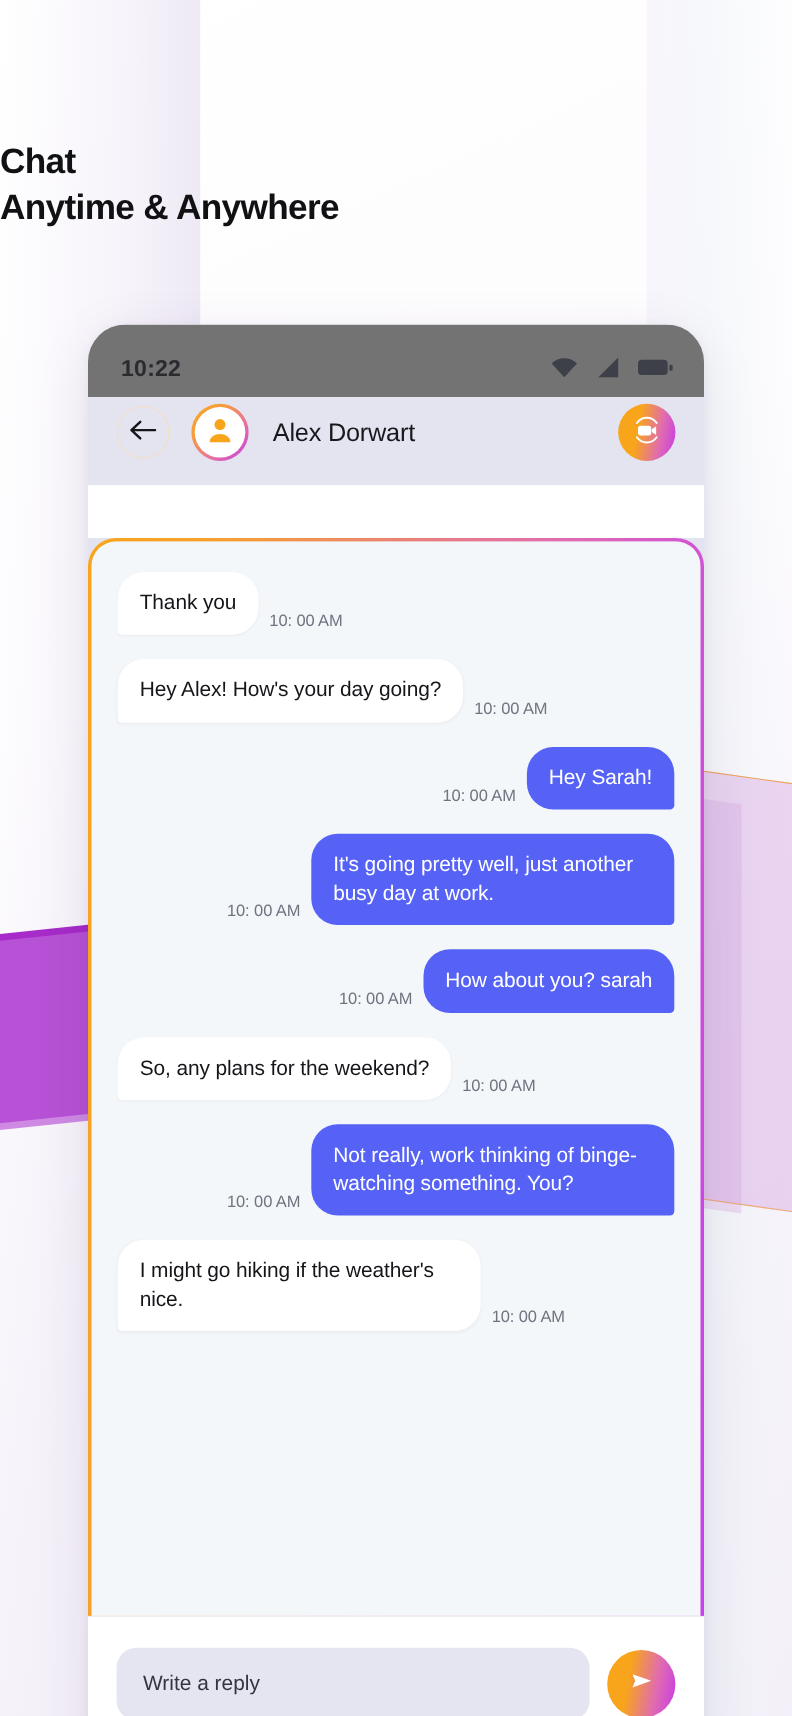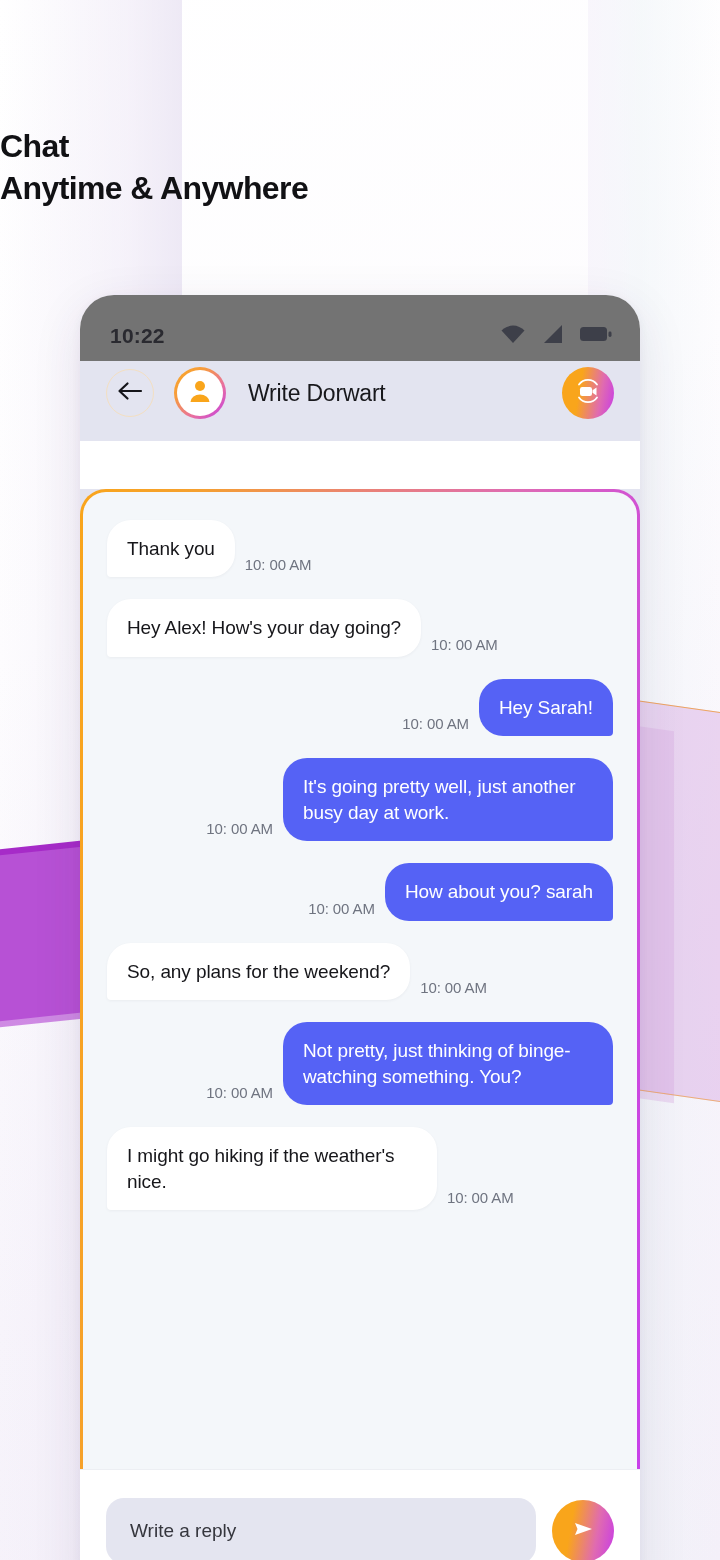--- a/index.html
+++ b/index.html
@@ -327,21 +327,21 @@
       <div class="avatar-inner">
         <span>
           <svg width="26" height="26" viewBox="0 0 26 26">
             <circle cx="13" cy="8" r="5" fill="#F9A51B"></circle>
             <path d="M3.5 24 a9.5 7.5 0 0 1 19 0 z" fill="#F9A51B"></path>
           </svg>
         </span>
       </div>
     </div>
 
-    <div class="contact-name">Write Dorwart</div>
+    <div class="contact-name">Alex Dorwart</div>
 
     <div class="video-btn">
       <span>
         <svg width="32" height="32" viewBox="0 0 32 32" fill="none">
           <path d="M7 9.5 A11 11 0 0 1 25 9.5" stroke="#ffffff" stroke-width="1.8" stroke-linecap="round"></path>
           <path d="M25 22.5 A11 11 0 0 1 7 22.5" stroke="#ffffff" stroke-width="1.8" stroke-linecap="round"></path>
           <rect x="8" y="12" width="12" height="9" rx="2.2" fill="#ffffff"></rect>
           <path d="M20.5 15.2 L24.5 12.6 V20.4 L20.5 17.8 Z" fill="#ffffff"></path>
         </svg>
       </span>
@@ -369,21 +369,21 @@
         <div class="msg-row out">
           <div class="stamp">10: 00 AM</div>
           <div class="bubble out">How about you? sarah</div>
         </div>
         <div class="msg-row in">
           <div class="bubble in">So, any plans for the weekend?</div>
           <div class="stamp">10: 00 AM</div>
         </div>
         <div class="msg-row out">
           <div class="stamp">10: 00 AM</div>
-          <div class="bubble out">Not pretty, just thinking of binge-watching something. You?</div>
+          <div class="bubble out">Not really, work thinking of binge-watching something. You?</div>
         </div>
         <div class="msg-row in">
           <div class="bubble in"> I might go hiking if the weather's nice.</div>
           <div class="stamp">10: 00 AM</div>
         </div>
       </div>
   </div>
 
   <div class="input-bar">
     <div class="reply-field">Write a reply</div>

